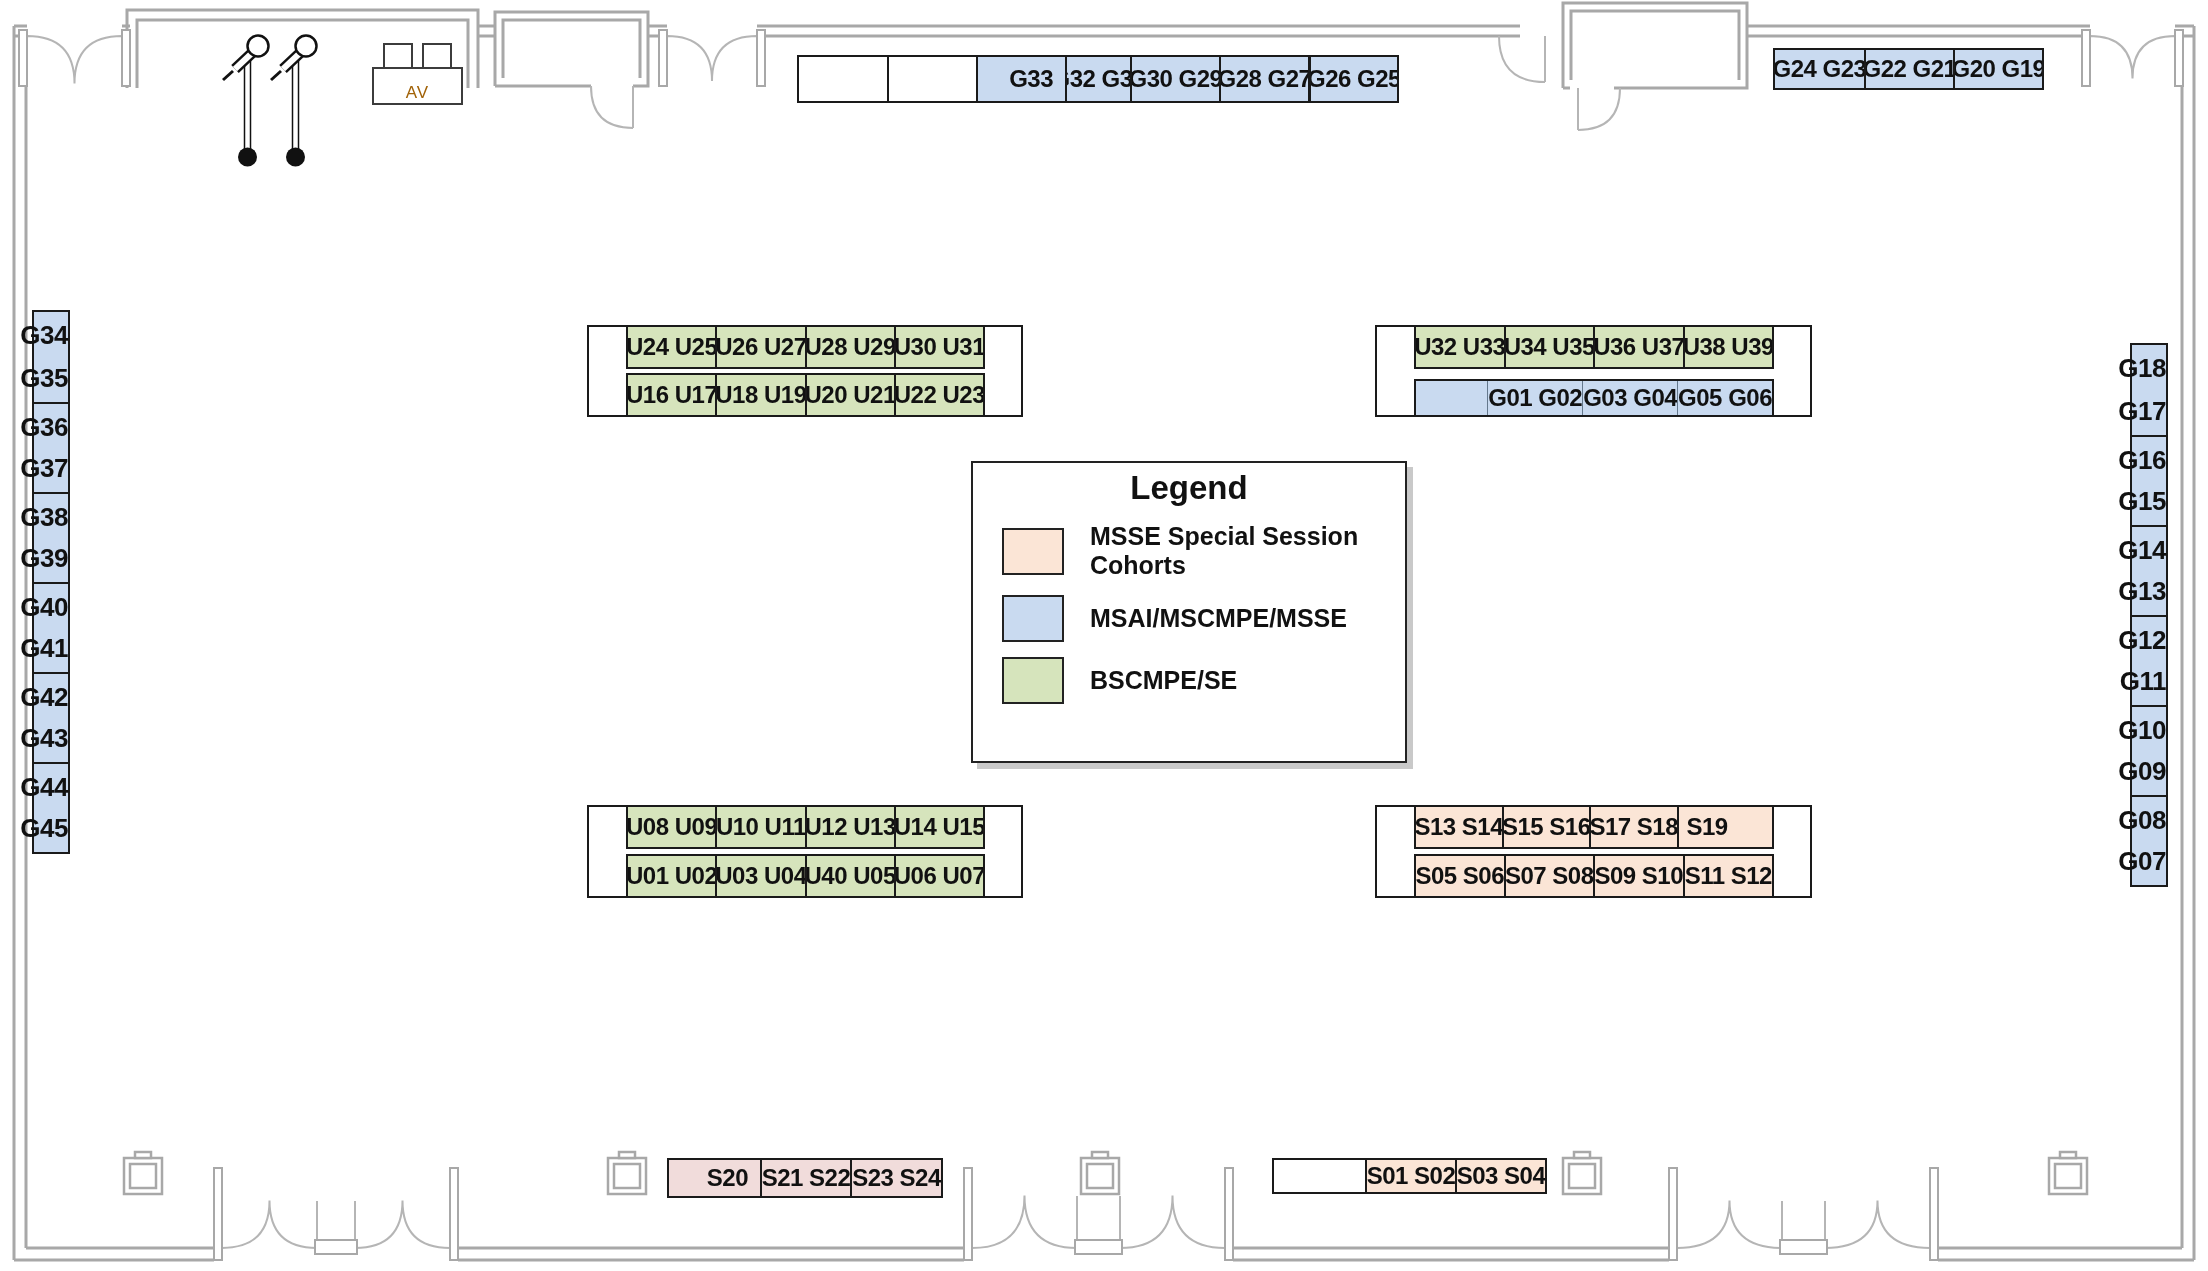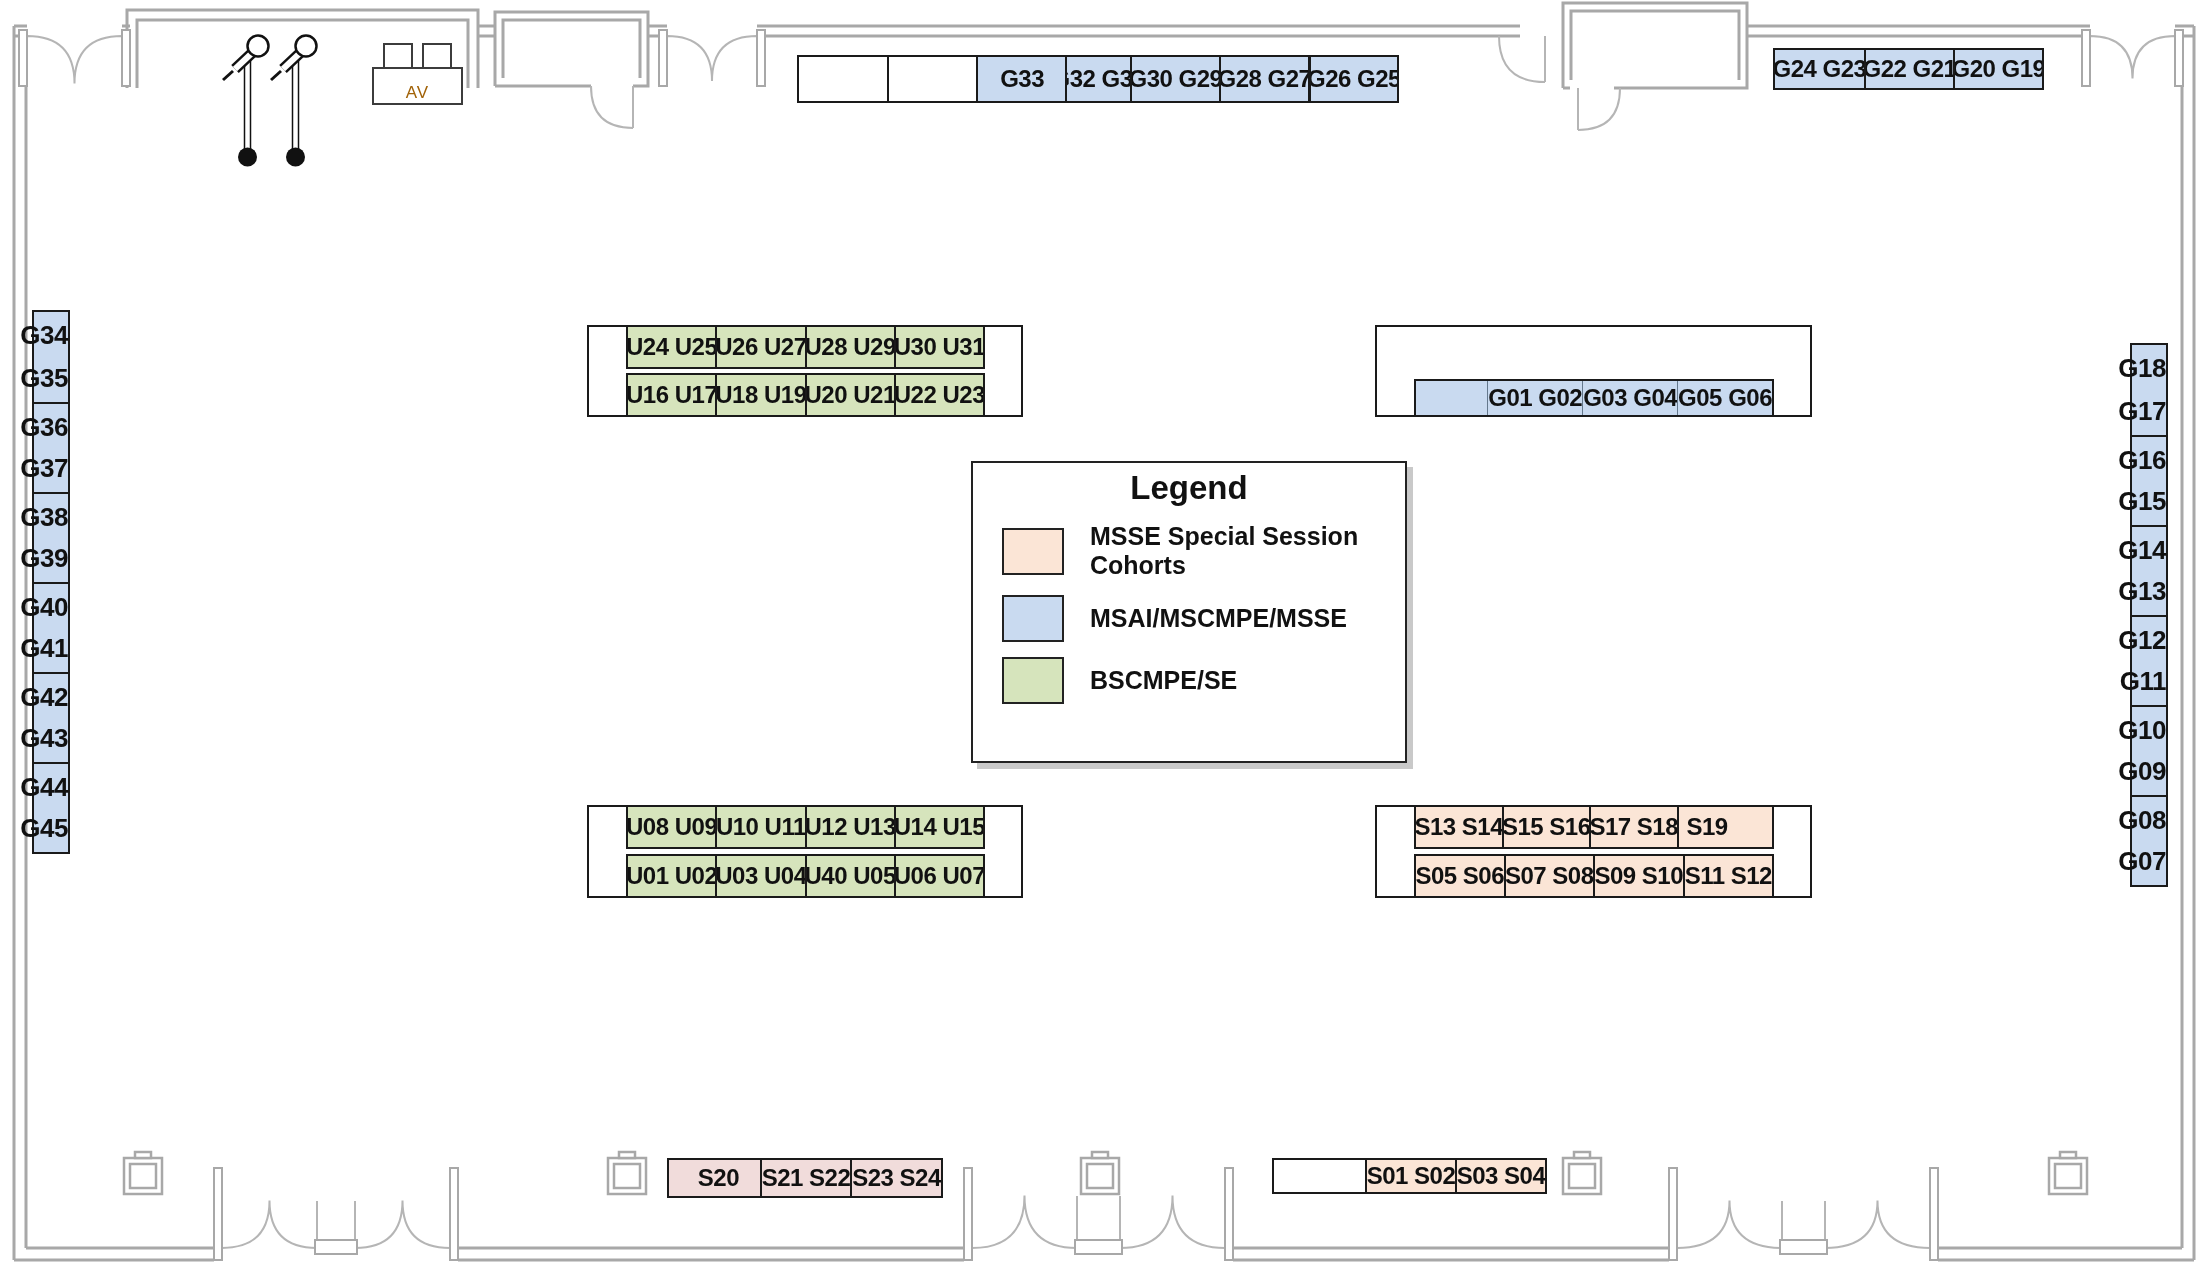--- a/index.html
+++ b/index.html
@@ -7,21 +7,21 @@
     width:2208px;height:1271px;position:relative;background:#fff;overflow:hidden;
     font-family:"Liberation Sans","DejaVu Sans",sans-serif;color:#111;
   }
   svg.plan{position:absolute;left:0;top:0;z-index:0;}
   
   .strip{position:absolute;display:flex;background:#fff;border:2px solid #1a1a1a;box-sizing:border-box;z-index:2;}
   .cell{display:flex;align-items:center;justify-content:center;border-left:2px solid #1a1a1a;
         font-weight:700;font-size:24px;letter-spacing:-0.5px;white-space:pre;overflow:hidden;box-sizing:border-box;}
   .cell:first-child{border-left:none;}
   .cell.thickL{border-left-width:3px;}
-  .cell.alignR{justify-content:flex-end;padding-right:21px;}
+  .cell.alignR{justify-content:flex-end;padding-right:12px;}
   .cell.alignL{justify-content:flex-start;padding-left:8px;}
   .c-white{background:#ffffff;}
   .c-blue{background:#c9daf0;}
   .c-green{background:#d6e4bc;}
   .c-peach{background:#fbe5d6;}
   .c-pink{background:#f1dcdb;}
   
   .vcolbox{position:absolute;width:38px;background:#c9daf0;border:2px solid #1a1a1a;box-sizing:border-box;z-index:2;}
   .vcell{height:90px;border-top:2px solid #1a1a1a;display:flex;flex-direction:column;justify-content:space-between;
          align-items:flex-end;padding:8px 0;box-sizing:border-box;font-weight:700;font-size:26px;letter-spacing:-0.5px;}
@@ -253,20 +253,26 @@
   </div>
   <div class="trow rbot">
     <div class="cell c-green">U16 U17</div>
     <div class="cell c-green">U18 U19</div>
     <div class="cell c-green">U20 U21</div>
     <div class="cell c-green">U22 U23</div>
   </div>
 </div>
 
 <div class="tblbox" style="left:1375px;top:325px;width:437px;height:92px;">
+  <div class="trow rtop">
+    <div class="cell c-green">U32 U33</div>
+    <div class="cell c-green">U34 U35</div>
+    <div class="cell c-green">U36 U37</div>
+    <div class="cell c-green">U38 U39</div>
+  </div>
   <div class="bluestrip">
     <div class="bseg"></div>
     <div class="bseg">G01 G02</div>
     <div class="bseg">G03 G04</div>
     <div class="bseg">G05 G06</div>
   </div>
 </div>
 
 <div class="legend">
   <div class="legend-title">Legend</div>

